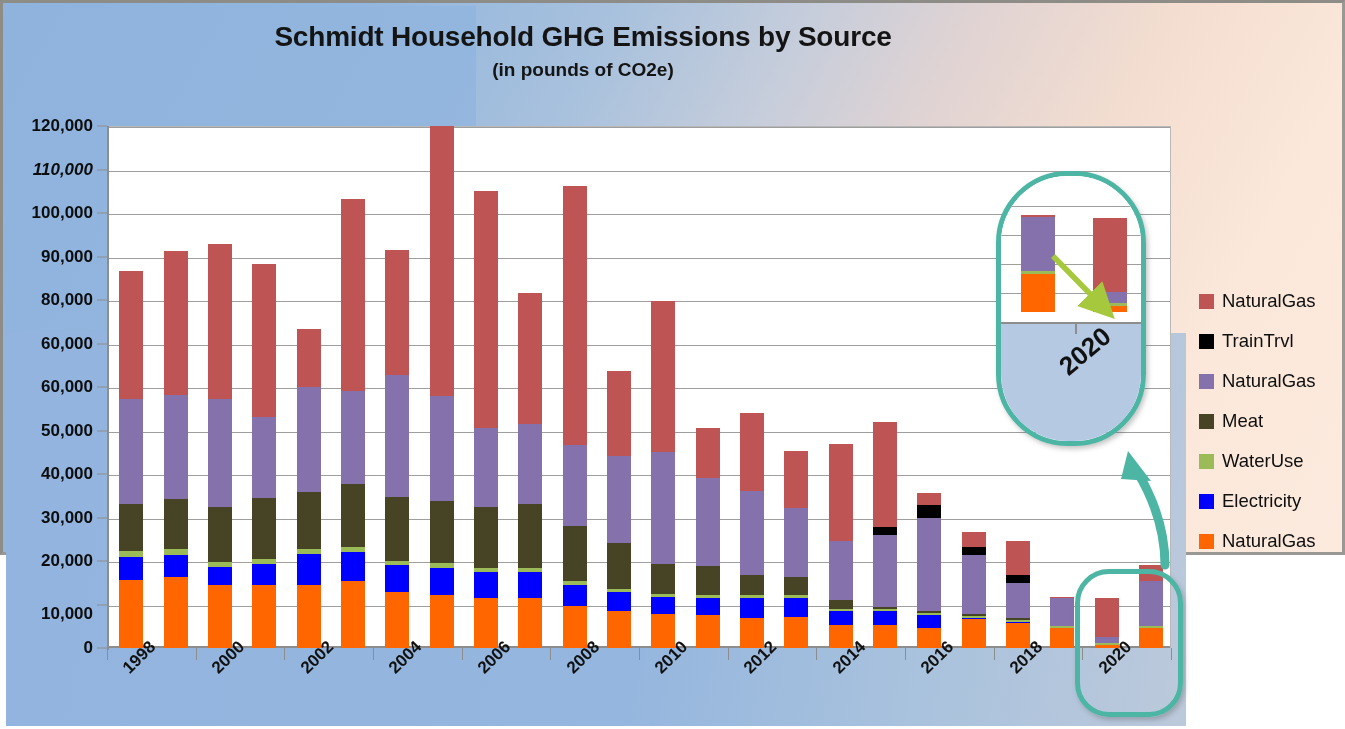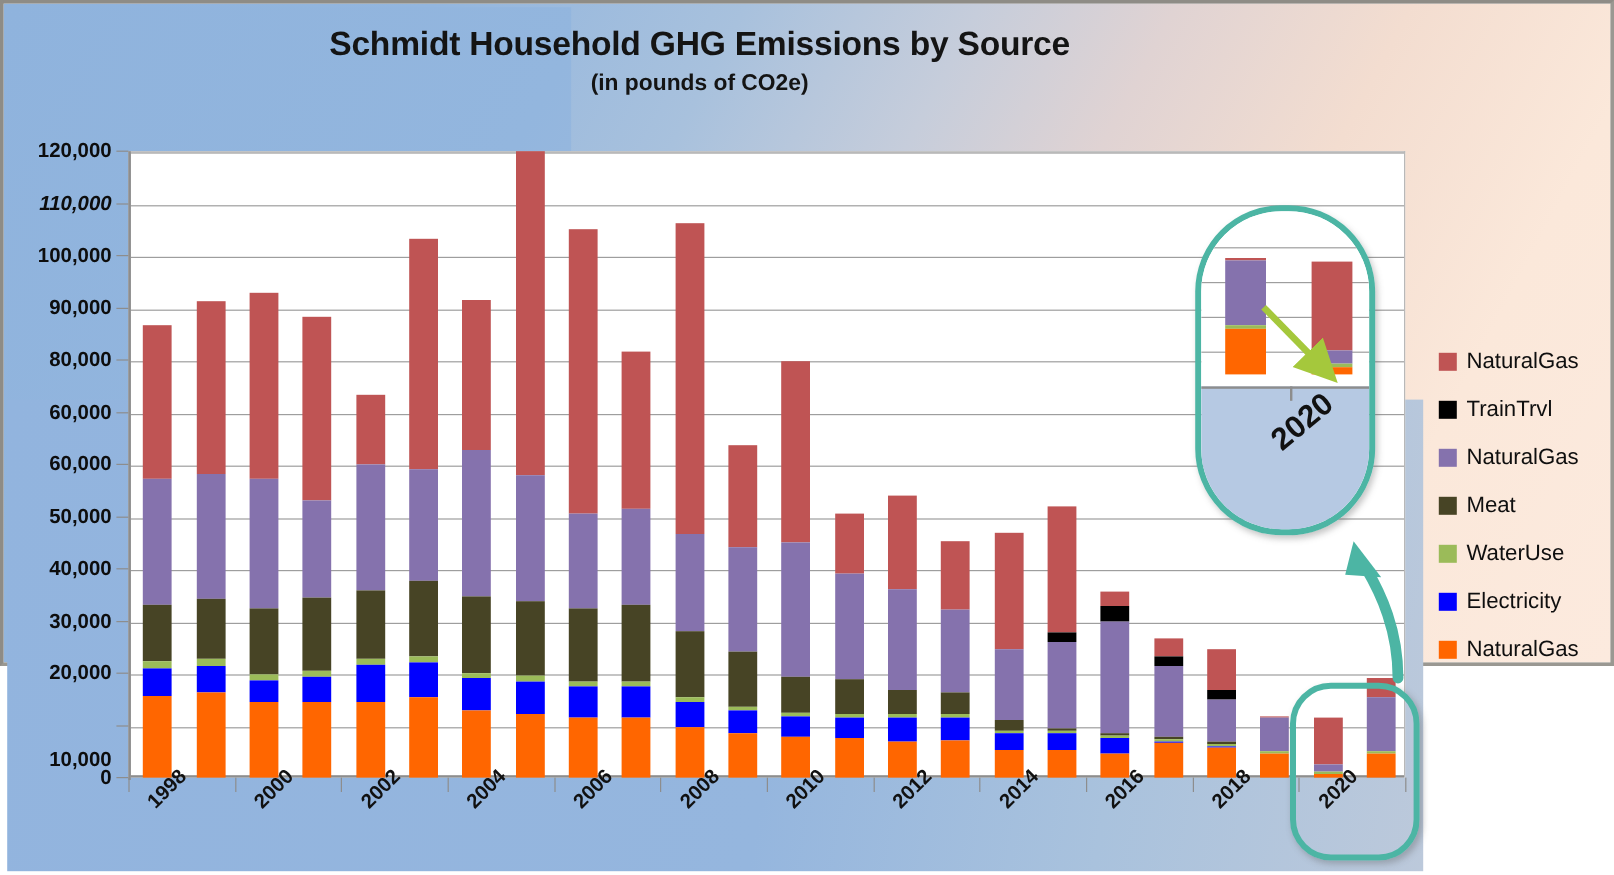--- a/index.html
+++ b/index.html
@@ -140,21 +140,21 @@
   <div id="bluepatch"></div>
 
   <div id="title-wrap">
     <div id="chart-title">Schmidt Household GHG Emissions by Source</div>
     <div id="chart-subtitle">(in pounds of CO2e)</div>
   </div>
 
   <div id="yaxis">
       <div class="ylabel" style="top: 522px;">0</div>
       <div class="ytick" style="top: 522px;"></div>
-      <div class="ylabel" style="top: 507px;">10,000</div>
+      <div class="ylabel" style="top: 488px;">10,000</div>
       <div class="ytick" style="top: 478.5px;"></div>
       <div class="ylabel" style="top: 435px;">20,000</div>
       <div class="ytick" style="top: 435px;"></div>
       <div class="ylabel" style="top: 391.5px;">30,000</div>
       <div class="ytick" style="top: 391.5px;"></div>
       <div class="ylabel" style="top: 348px;">40,000</div>
       <div class="ytick" style="top: 348px;"></div>
       <div class="ylabel" style="top: 304.5px;">50,000</div>
       <div class="ytick" style="top: 304.5px;"></div>
       <div class="ylabel" style="top: 261px;">60,000</div>

